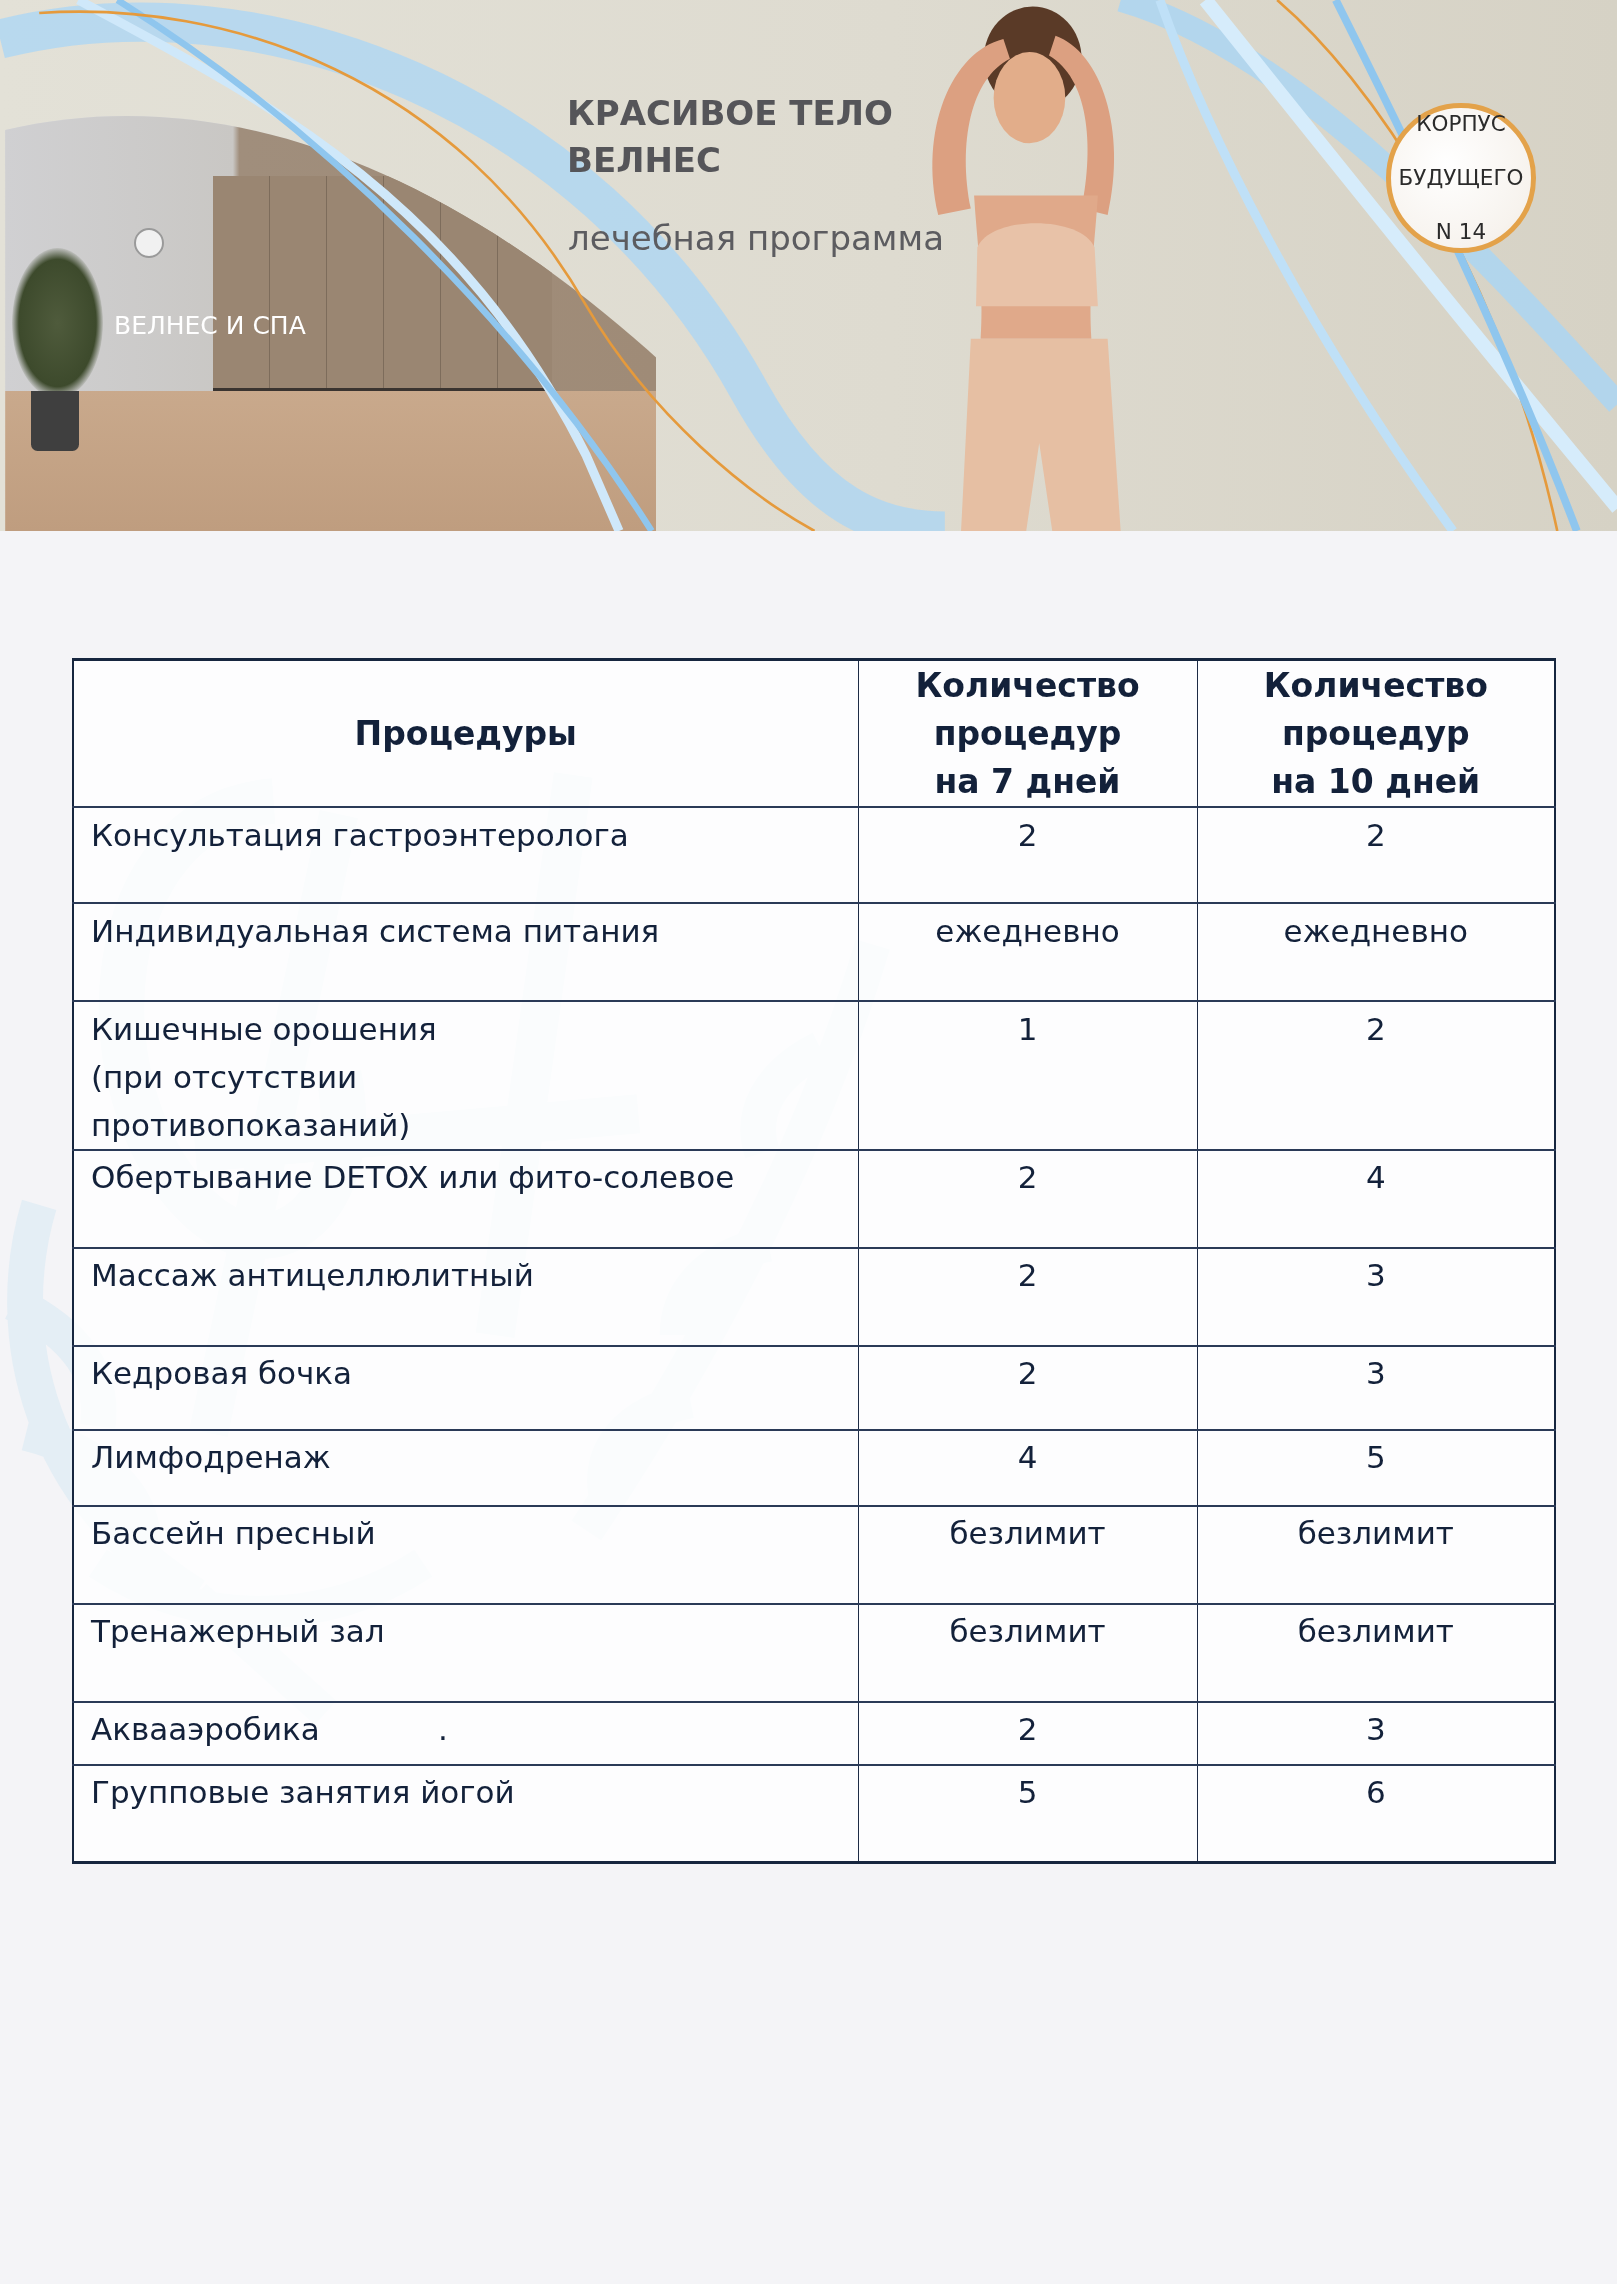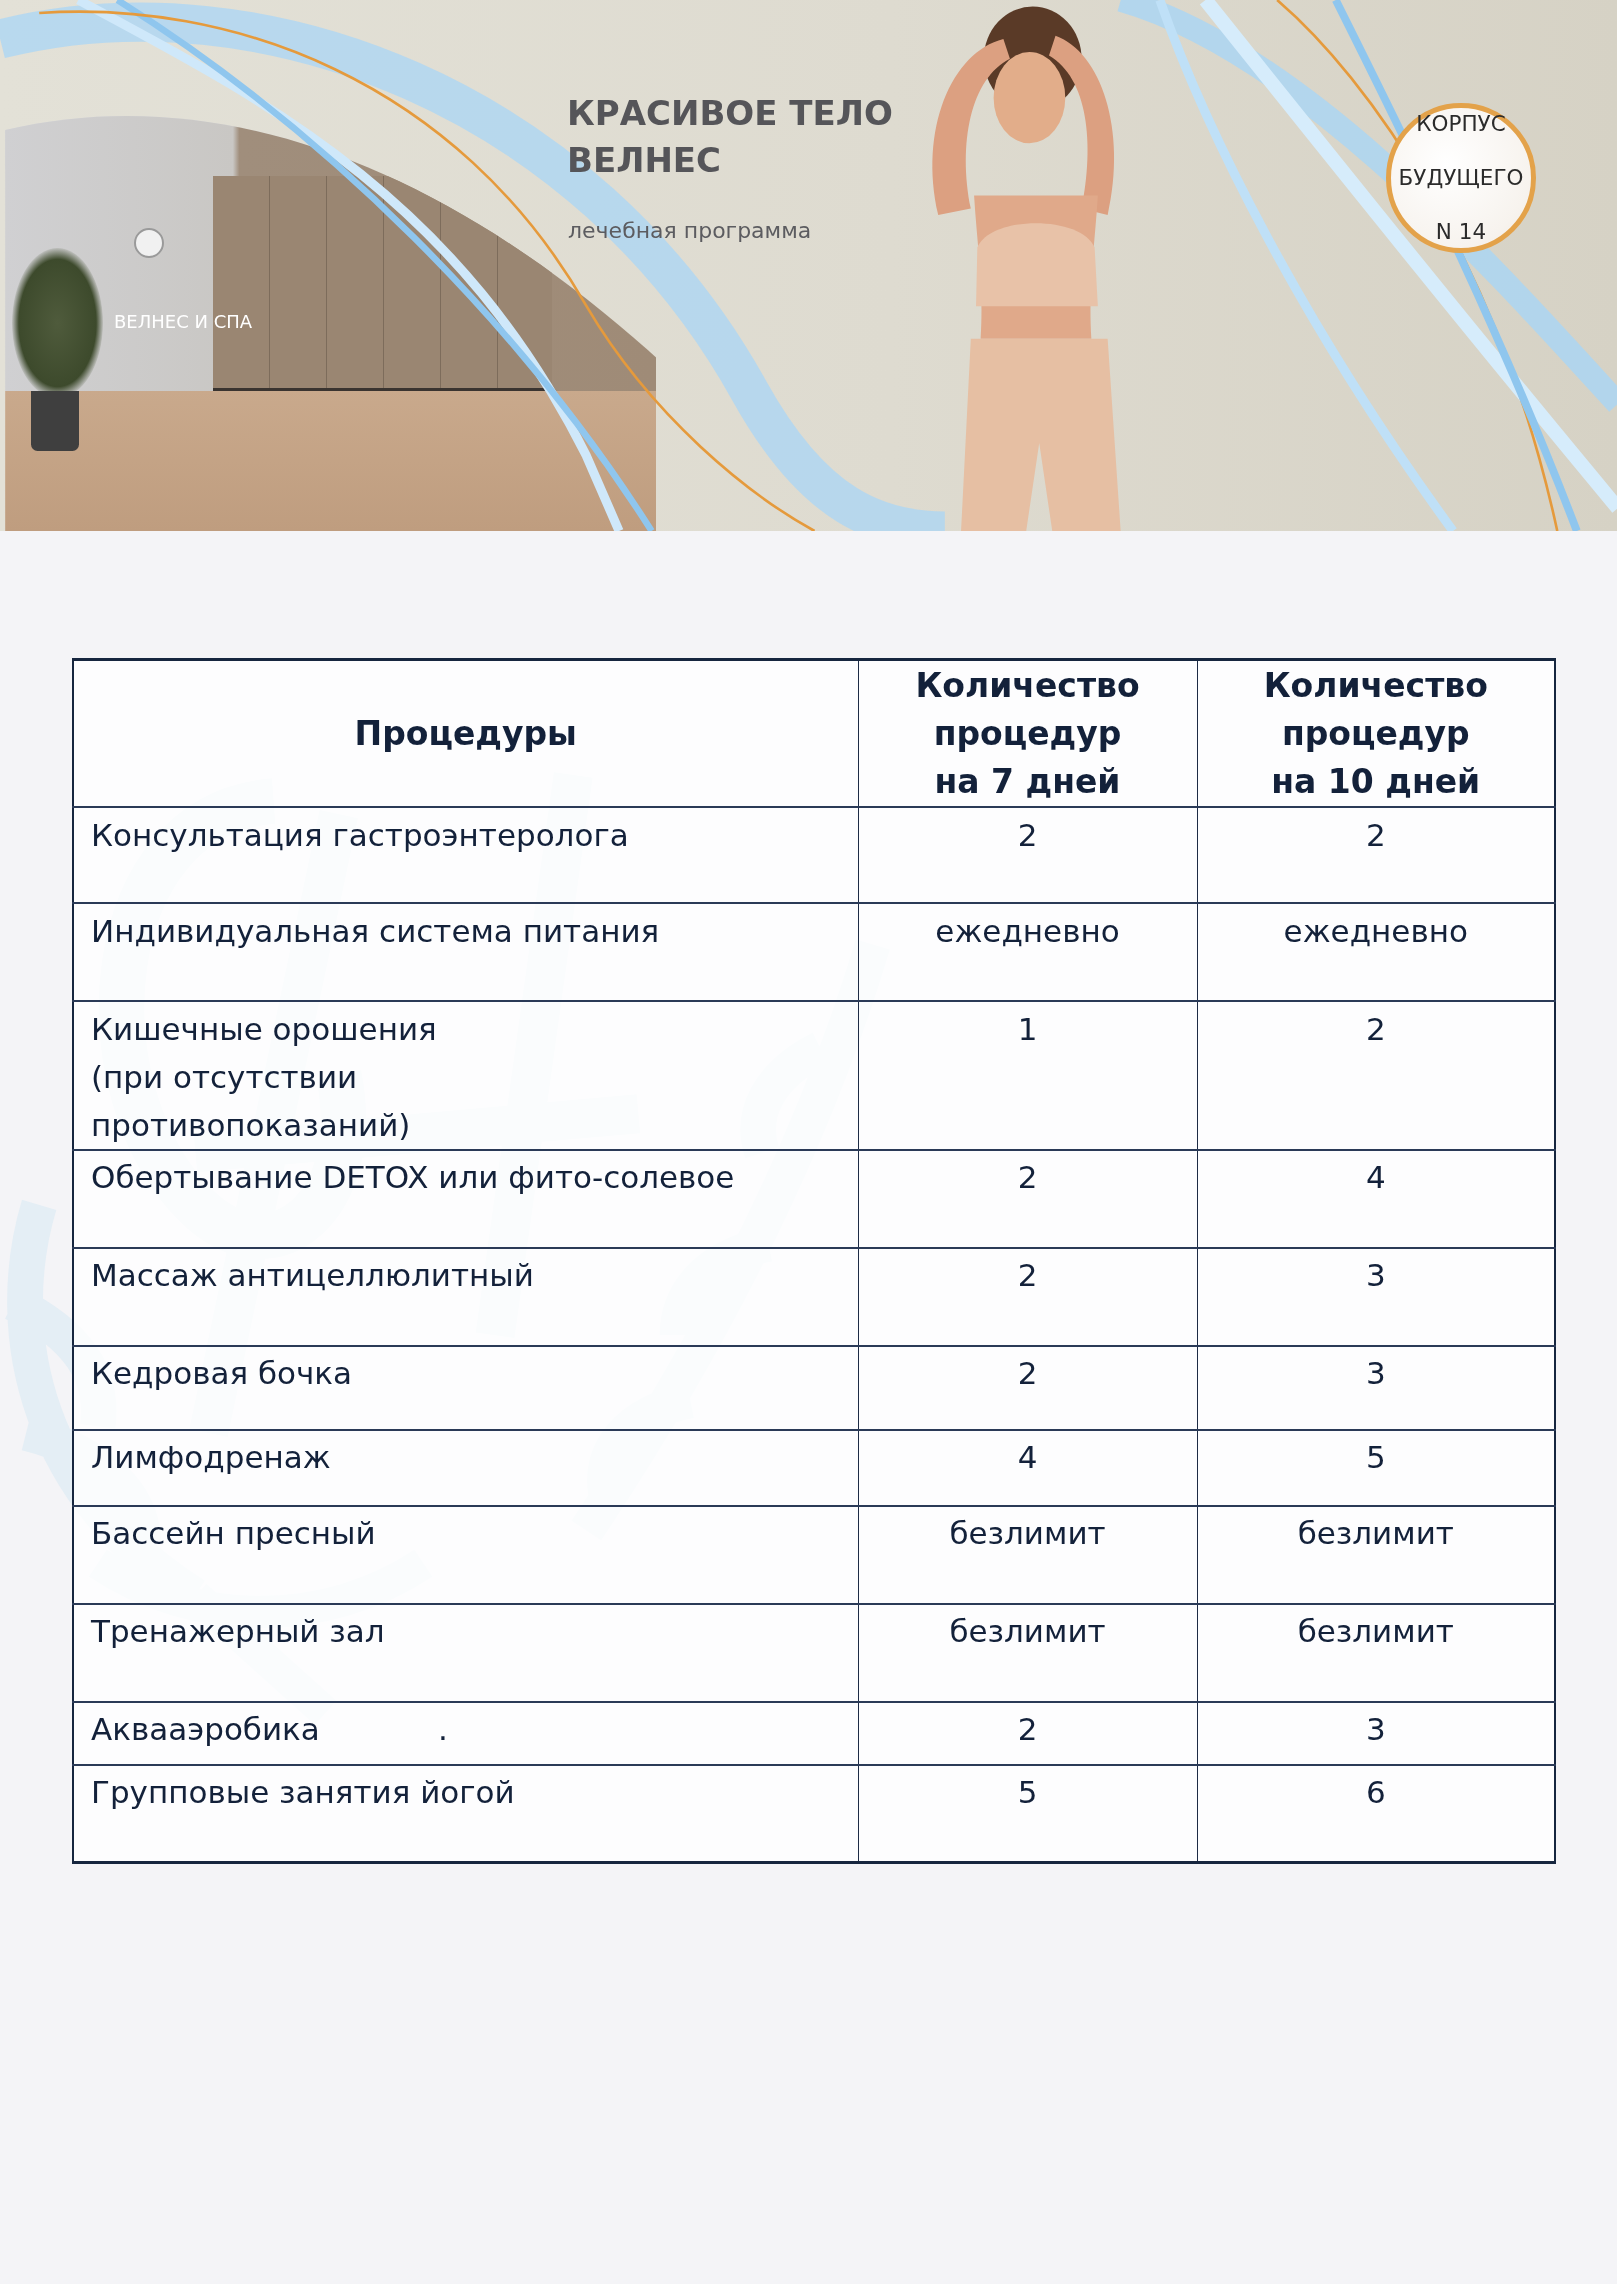--- a/index.html
+++ b/index.html
@@ -23,32 +23,32 @@
   .interior .ceiling { position:absolute; left:0; top:0; width:100%; height:169px; background: linear-gradient(180deg,#e8e8e8,#d7d7d7); }
   .interior .wall { position:absolute; left:0; top:98px; width:100%; height:293px; background: linear-gradient(90deg,#d0d0d2 0%, #c9c7c4 35%, #a08e7c 36%, #9f8b77 100%); }
   .interior .lockers { position:absolute; left:208px; top:176px; width:339px; height:215px; background: repeating-linear-gradient(90deg,#9a8672 0 56px,#7d6c5b 56px 57px); }
   .interior .floor { position:absolute; left:0; top:391px; width:100%; height:140px; background: linear-gradient(180deg,#c9a98c,#bf9d7f); }
   .interior .baseboard { position:absolute; left:208px; top:388px; width:339px; height:6.5px; background:#3a3430; }
   .interior .clock { position:absolute; left:129px; top:228px; width:26px; height:26px; border-radius:50%; background:#f1f1f1; border:2px solid #9a9a9a; }
   .interior .plant-pot { position:absolute; left:26px; top:391px; width:48px; height:60px; background:#3f3f3f; border-radius:0 0 6.5px 6.5px; }
   .interior .plant-leaves { position:absolute; left:6.5px; top:248px; width:91px; height:150px; border-radius:50%; background: radial-gradient(ellipse at center,#4f5b3c 0%,#3d4a2c 60%,transparent 72%); }
   .spa-label {
     position: absolute; left: 114px; top: 311px;
-    color: #ffffff; font-size: 18px; letter-spacing: 0px;
+    color: #ffffff; font-size: 25px; letter-spacing: 0px;
     font-family: "DejaVu Sans", sans-serif;
   }
   .waves { position:absolute; left:0; top:0; width:1618px; height:531px; }
   .headline {
     position: absolute; left: 567px; top: 90px;
     color: #555559; font-weight: bold; font-size: 34px; line-height: 47px;
     font-family: "DejaVu Sans", sans-serif;
   }
   .subline {
     position: absolute; left: 568px; top: 218px;
-    color: #5c5c60; font-size: 22px;
+    color: #5c5c60; font-size: 34px;
     font-family: "DejaVu Sans", sans-serif;
     text-align: right;
   }
   .model { position:absolute; left:912px; top:0; width:274px; height:531px; }
   .badge {
     position: absolute; left: 1386px; top: 103px; width: 150px; height: 150px;
     border-radius: 50%;
     background: radial-gradient(circle at 40% 40%, #ffffff 0%, #f7f3ee 70%, #f0e9e0 100%);
     border: 5.9px solid #e3a24a;
     box-sizing: border-box;

